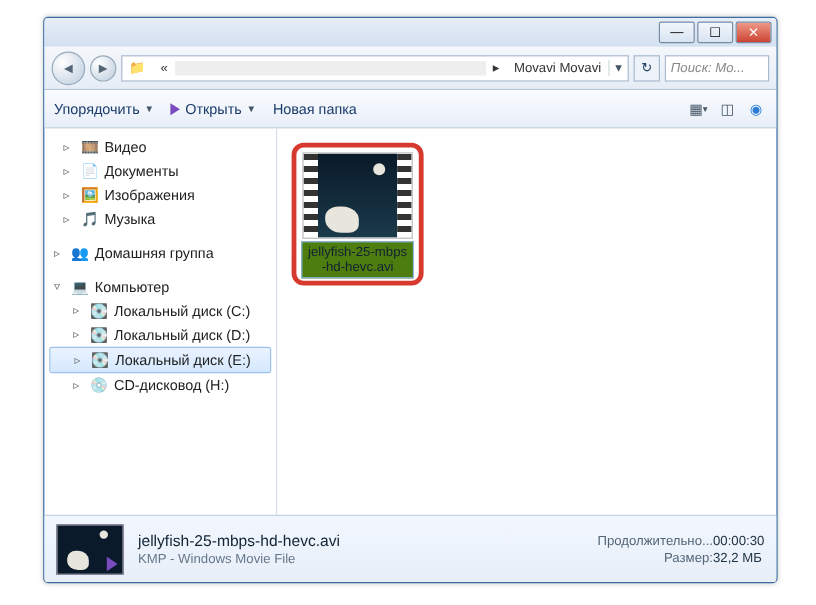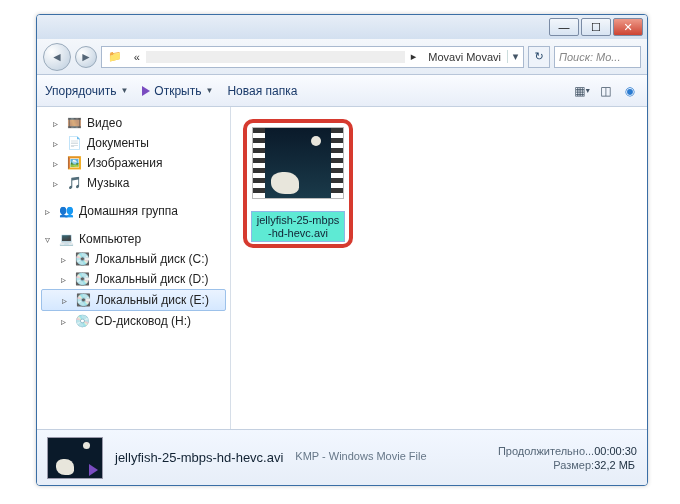--- a/index.html
+++ b/index.html
@@ -33,29 +33,29 @@
   .tree-sep { height:8px; }
   .content { flex:1; padding: 12px; }
   .file-card { width:110px; text-align:center; }
   .file-ring { border:4px solid #d63a2f; border-radius:10px; padding:4px 4px 2px; }
   .thumb { width:92px; height:72px; background:#f3f3f3; border:1px solid #bbb; margin:0 auto; position:relative; overflow:hidden; }
   .thumb::before,.thumb::after{content:"";position:absolute;top:0;bottom:0;width:12px;background:repeating-linear-gradient(#333 0 5px,#fff 5px 10px);}
   .thumb::before{left:0}.thumb::after{right:0}
   .thumb-inner{position:absolute;left:12px;right:12px;top:0;bottom:0;background:linear-gradient(#0a1a2a,#1a3a4a);}
   .thumb-blob{position:absolute;bottom:4px;left:18px;width:28px;height:22px;background:#e8e6dc;border-radius:40% 50% 30% 50%;}
   .thumb-dot{position:absolute;top:8px;right:22px;width:10px;height:10px;background:#e8e6dc;border-radius:50%;}
-  .filelabel { background:#5eead4; border:1px solid #8db8e6; font-size:11px; color:#123; padding:2px 2px; margin-top:12px; line-height:1.15; }
+  .filelabel { background:#4d7c0f; border:1px solid #8db8e6; font-size:11px; color:#123; padding:2px 2px; margin-top:2px; line-height:1.15; }
   .details { height: 56px; border-top:1px solid #c4d0e0; background:linear-gradient(#f2f7ff,#e7eef8); display:flex; align-items:center; padding:4px 10px; gap:12px; font-size:11px; color:#334; }
   .det-thumb { width:56px;height:42px;position:relative;background:#0a1a2a;border:1px solid #99a; }
   .det-thumb .b1{position:absolute;bottom:3px;left:8px;width:18px;height:16px;background:#e8e6dc;border-radius:40% 50% 30% 50%;}
   .det-thumb .b2{position:absolute;top:4px;right:12px;width:7px;height:7px;background:#e8e6dc;border-radius:50%;}
   .det-thumb .pt{position:absolute;bottom:2px;right:4px;width:0;height:0;border-left:9px solid #7a4cc0;border-top:6px solid transparent;border-bottom:6px solid transparent;}
-  .det-text { display:flex; flex-direction:row; gap:2px; flex:1; }
+  .det-text { display:flex; flex-direction:column; gap:2px; flex:1; }
   .det-text .fn { font-size:13px; color:#123; }
-  .det-text .ft { color:#678;margin-left:10px; }
+  .det-text .ft { color:#678; }
   .det-meta { display:grid; grid-template-columns:auto auto; gap:2px 0; font-size:11px; color:#567; }
   .det-meta .lab{text-align:right;} .det-meta .val{color:#234;}
 </style>
 </head>
 <body>
 
 <div class="window">
 
   <div class="titlebar">
     <div class="win-btn min">—</div>

